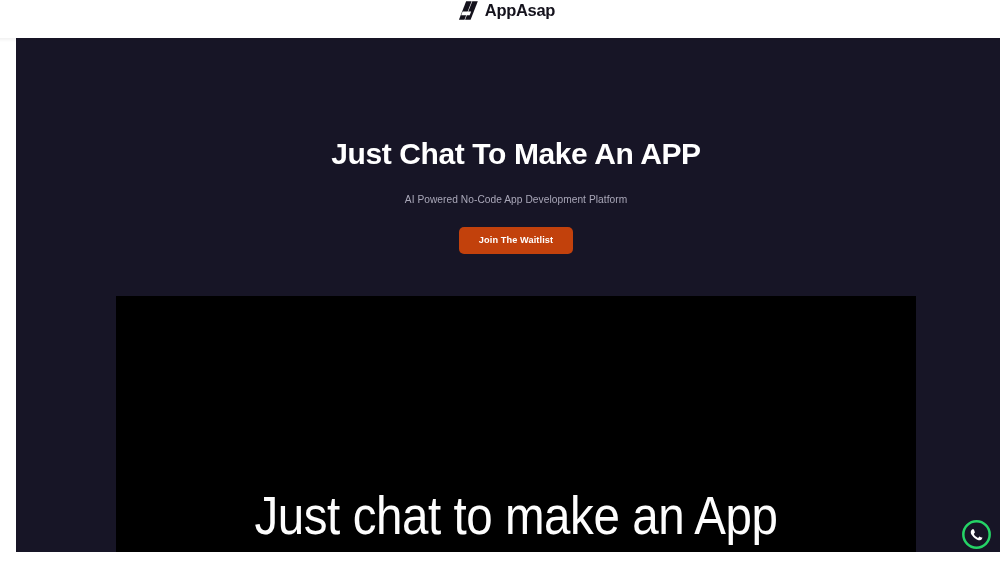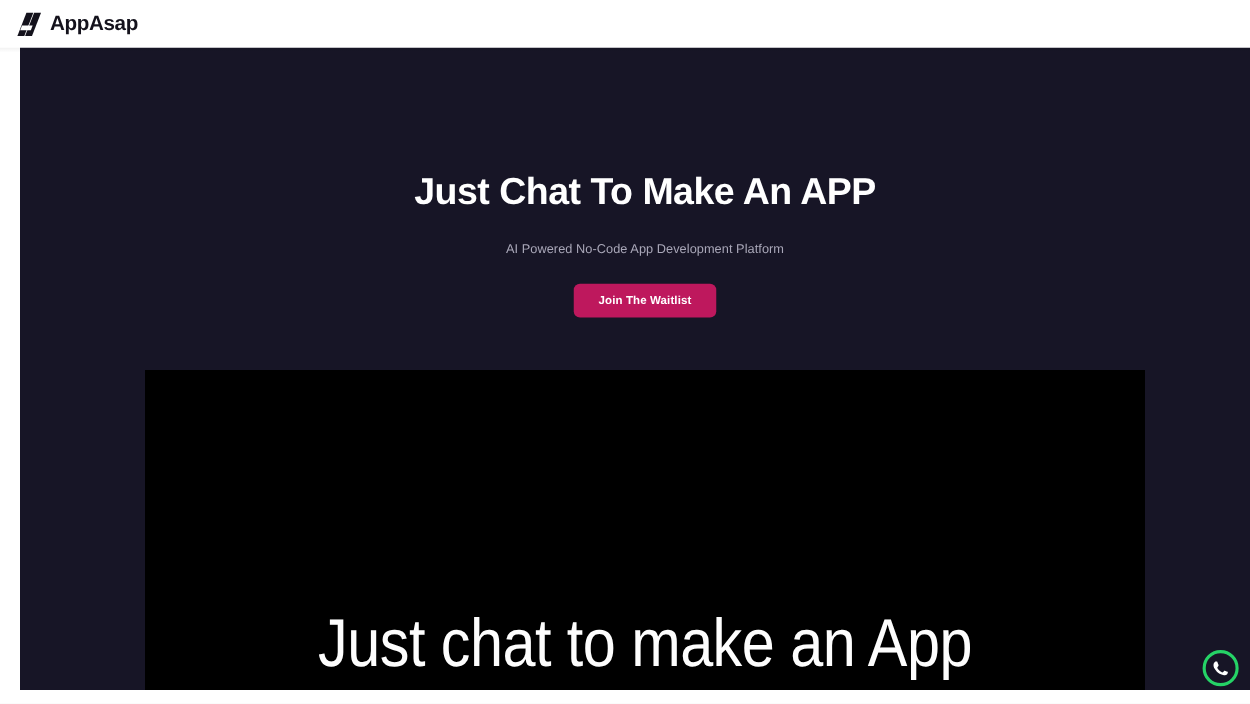--- a/index.html
+++ b/index.html
@@ -23,20 +23,21 @@
   .site-header {
     position: absolute;
     top: 0; left: 0;
     width: 1000px;
     height: 38px;
     background: #ffffff;
     display: flex;
     align-items: center;
     padding-left: 13px;
     z-index: 30;
+    flex-direction: column;
   }
   .header-shadow {
     position: absolute;
     top: 38px; left: 0;
     width: 1000px;
     height: 4px;
     background: linear-gradient(to bottom, rgba(0,0,0,0.055), rgba(0,0,0,0));
     z-index: 29;
   }
   .brand {
@@ -98,21 +99,21 @@
     font-size: 10.2px;
     color: #a9a7b8;
     letter-spacing: 0.05px;
   }
   .cta-wrap { margin-top: 22px; }
   .cta-button {
     display: inline-block;
     font-size: 9.2px;
     font-weight: bold;
     color: #ffffff;
-    background: #be185d;
+    background: #c2410c;
     border: none;
     border-radius: 5px;
     padding: 9px 20px;
     cursor: pointer;
     letter-spacing: 0.1px;
     line-height: 1;
   }
 
   
   .media-frame {

